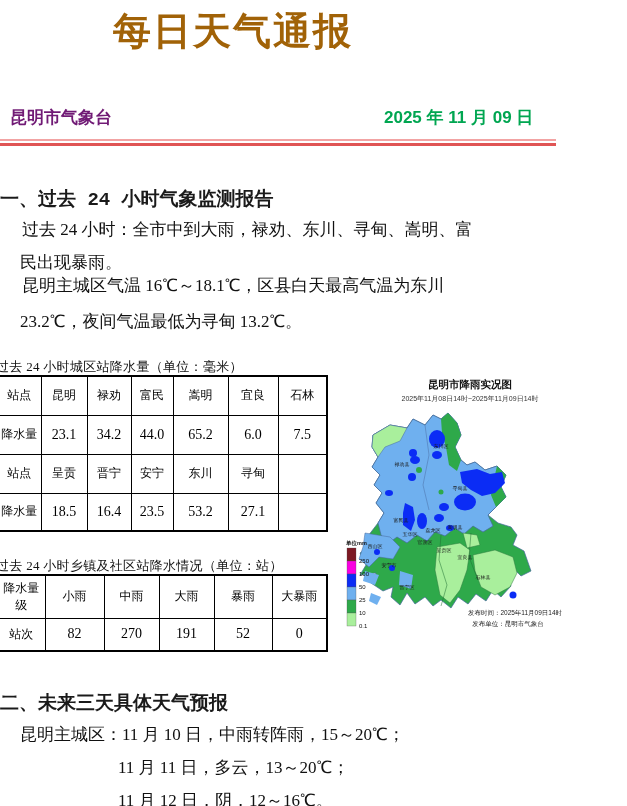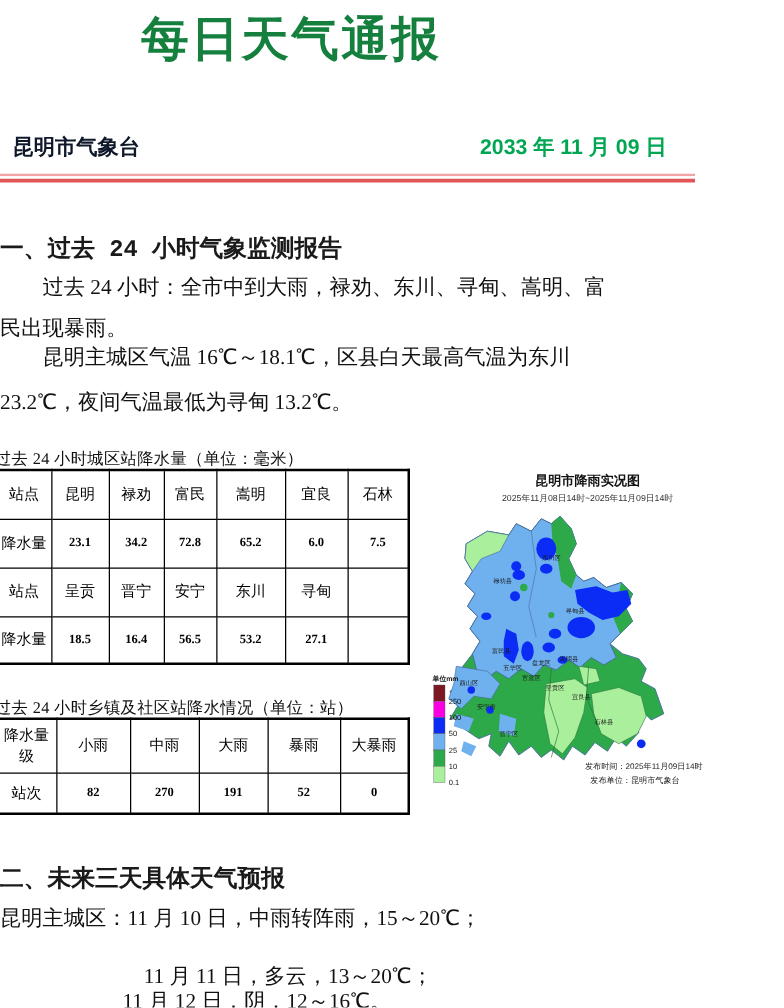--- a/index.html
+++ b/index.html
@@ -1,60 +1,60 @@
 <!DOCTYPE html>
 <html><head>
 <meta charset="utf-8">
 <style>
   html,body{margin:0;padding:0;}
   body{width:627px;height:806px;background:#ffffff;position:relative;overflow:hidden;
        font-family:"Liberation Serif", serif;color:#000;}
   .abs{position:absolute;}
   .doc-title{left:0;top:6px;width:466px;text-align:center;font-size:38px;font-weight:bold;
-             color:#15803d;letter-spacing:2px;font-family:"Liberation Serif", serif;}
-  .agency{left:10px;top:106px;font-size:17px;font-weight:bold;color:#0f172a;
+             color:#a16207;letter-spacing:2px;font-family:"Liberation Serif", serif;}
+  .agency{left:10px;top:106px;font-size:17px;font-weight:bold;color:#701a75;
           font-family:"Liberation Sans", sans-serif;}
   .doc-date{left:384px;top:106px;font-size:17px;font-weight:bold;color:#00a651;
             font-family:"Liberation Sans", sans-serif;}
   .rule{left:0;top:139px;width:556px;}
   .rule .r1{height:2px;background:#f2a3a3;}
   .rule .r2{height:2px;background:#ffffff;}
   .rule .r3{height:3px;background:#e05555;}
   .h1{font-family:"Liberation Sans", sans-serif;font-weight:bold;font-size:19px;color:#1a1a1a;}
   .s1-head{left:0;top:186px;font-family:Liberation Mono, monospace;}
   .s2-head{left:0;top:690px;text-align:right;}
-  .body-line{font-size:17px;line-height:1.2;white-space:nowrap;color:#111;}
-  .indent{padding-left:34px;}
+  .body-line{font-size:17px;line-height:1.2;white-space:nowrap;color:#111;padding-left:20px;}
+  .indent{padding-left:22px;}
   .cap{font-size:13px;color:#111;letter-spacing:0.3px;}
   table{border-collapse:collapse;table-layout:fixed;background:#fff;}
   .dtable{border:2px solid #000;}
   .dtable td{border:1px solid #000;text-align:center;vertical-align:middle;padding:0 1px;}
   .dtable td.zh{font-size:12px;}
-  .dtable td.num{font-size:10px;font-weight:bold;}
+  .dtable td.num{font-size:14px;}
   .t1{left:-4px;top:375px;width:330px;}
   .t2{left:-4px;top:574px;width:330px;}
   .map-wrap{left:345px;top:375px;width:282px;height:273px;}
   svg text{font-family:"Liberation Sans", sans-serif;}
   .map-title{font-size:10.5px;font-weight:bold;fill:#111;}
   .map-sub{font-size:7px;fill:#333;}
   .map-foot{font-size:6.5px;fill:#222;}
   .lbl{font-size:5px;fill:#1b1b1b;}
   .lg-title{font-size:5.5px;fill:#111;font-weight:bold;}
   .lg-val{font-size:6px;fill:#111;}
   .land{stroke:#46699c;stroke-width:0.7;}
   .bnd{fill:none;stroke-width:0.5;}
 </style>
 </head>
 <body>
 
 <div>
 
   <div class="abs doc-title">每日天气通报</div>
   <div class="abs agency">昆明市气象台</div>
-  <div class="abs doc-date">2033 年 11 月 09 日</div>
+  <div class="abs doc-date">2025 年 11 月 09 日</div>
 
   <div class="abs rule">
     <div class="r1"></div>
       <div class="r2"></div>
       <div class="r3"></div>
   </div>
 
   <div class="abs h1 s1-head">一、过去 24 小时气象监测报告</div>
   <div class="abs body-line indent" style="left:0;top:220px;">过去 24 小时：全市中到大雨，禄劝、东川、寻甸、嵩明、富</div>
   <div class="abs body-line" style="left:0;top:253px;">民出现暴雨。</div>
@@ -80,39 +80,39 @@
       <td class="zh">禄劝</td>
       <td class="zh">富民</td>
       <td class="zh">嵩明</td>
       <td class="zh">宜良</td>
       <td class="zh">石林</td>
     </tr>
     <tr style="height:39px">
       <td class="zh">降水量</td>
       <td class="num">23.1</td>
       <td class="num">34.2</td>
-      <td class="num">72.8</td>
+      <td class="num">44.0</td>
       <td class="num">65.2</td>
       <td class="num">6.0</td>
       <td class="num">7.5</td>
     </tr>
     <tr style="height:39px">
       <td class="zh">站点</td>
       <td class="zh">呈贡</td>
       <td class="zh">晋宁</td>
       <td class="zh">安宁</td>
       <td class="zh">东川</td>
       <td class="zh">寻甸</td>
       <td class="zh"></td>
     </tr>
     <tr style="height:38px">
       <td class="zh">降水量</td>
       <td class="num">18.5</td>
       <td class="num">16.4</td>
-      <td class="num">56.5</td>
+      <td class="num">23.5</td>
       <td class="num">53.2</td>
       <td class="num">27.1</td>
       <td class="num"></td>
     </tr>
   </tbody>
     </table>
 
   <div class="abs cap" style="left:-4px;top:557px;">过去 24 小时乡镇及社区站降水情况（单位：站）</div>
 
   <table class="abs dtable t2">
@@ -229,16 +229,16 @@
         <text class="lg-val" x="14" y="253">0.1</text>
       </g>
 
       <text class="map-foot" x="170" y="240" text-anchor="middle">发布时间：2025年11月09日14时</text>
       <text class="map-foot" x="163" y="251" text-anchor="middle">发布单位：昆明市气象台</text>
     </svg>
   </div>
 
   <div class="abs h1 s2-head">二、未来三天具体天气预报</div>
   <div class="abs body-line" style="left:0;top:725px;">昆明主城区：11 月 10 日，中雨转阵雨，15～20℃；</div>
-  <div class="abs body-line" style="left:115px;top:758px;margin-top:13px;">11 月 11 日，多云，13～20℃；</div>
+  <div class="abs body-line" style="left:98px;top:758px;">11 月 11 日，多云，13～20℃；</div>
   <div class="abs body-line" style="left:98px;top:791px;">11 月 12 日，阴，12～16℃。</div>
 
 </div>
 
 </body></html>

